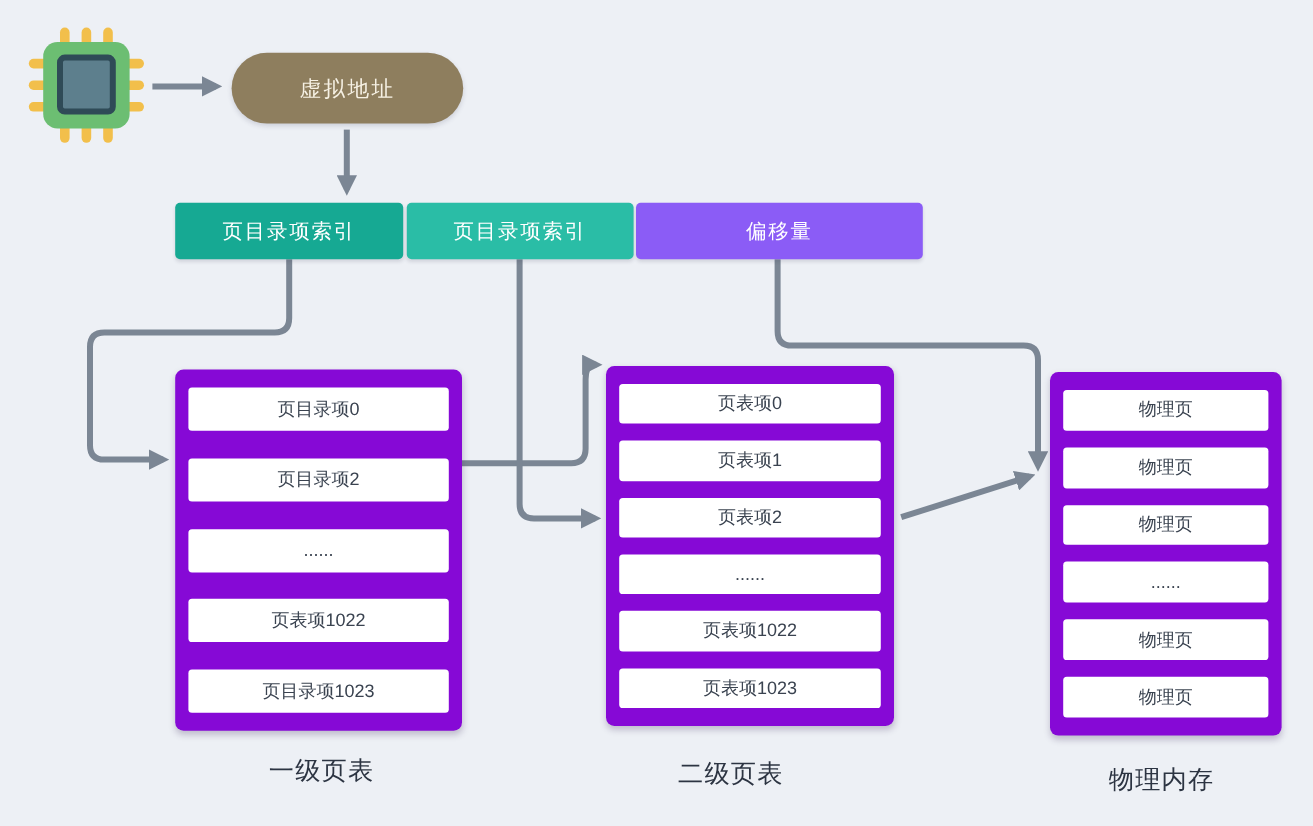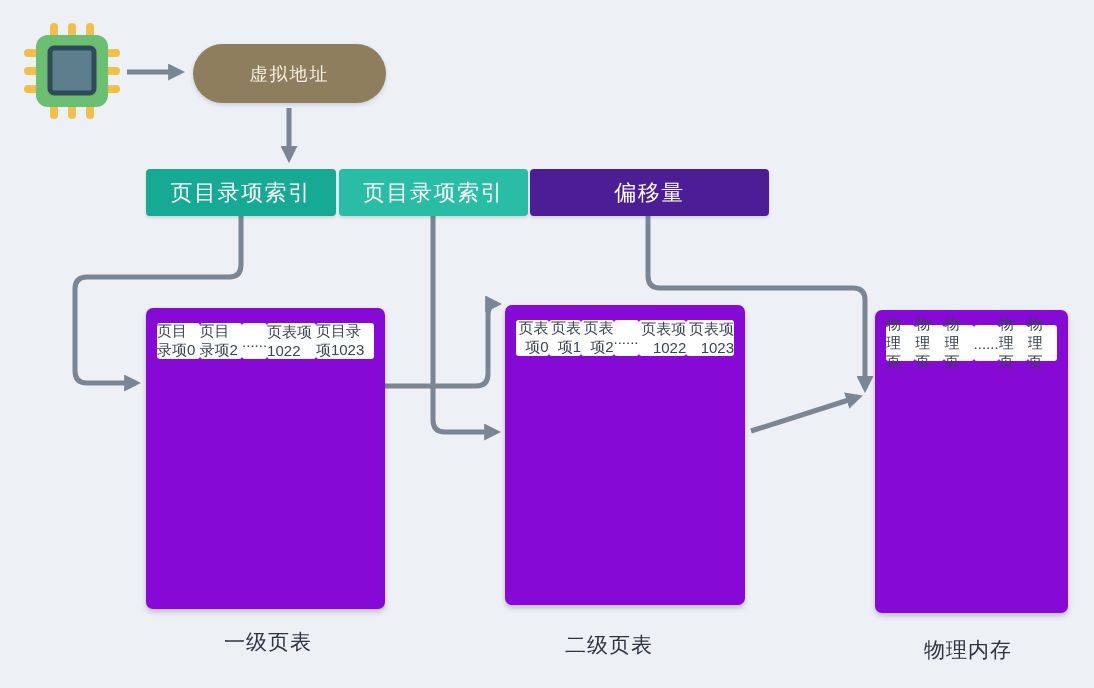--- a/index.html
+++ b/index.html
@@ -25,33 +25,34 @@
     display:flex;align-items:center;justify-content:center;
     color:#f6f1e4;font-size:18px;letter-spacing:2px;
     box-shadow:0 2px 4px rgba(60,60,90,.18);
     text-align:center;
   }
 
   
   .seg{
     position:absolute;top:169px;height:47px;border-radius:4px;
     display:flex;align-items:center;justify-content:center;
-    color:#ffffff;font-size:22px;letter-spacing:1.5px;
+    color:#ffffff;font-size:17px;letter-spacing:1.5px;
     box-shadow:0 2px 3px rgba(60,60,90,.15);
   }
   .seg1{left:146px;width:190px;background:#16a993;}
   .seg2{left:339px;width:189px;background:#2abda6;}
-  .seg3{left:530px;width:239px;background:#4c1d95;}
+  .seg3{left:530px;width:239px;background:#8b5cf6;}
 
   
   .ptable{
     position:absolute;background:#8609d6;border-radius:7px;
-    display:flex;flex-direction:row;justify-content:space-between;
+    display:flex;flex-direction:column;justify-content:space-between;
     padding:15px 11px;box-sizing:border-box;
     box-shadow:0 3px 5px rgba(60,40,90,.25);
+    gap:14px;
   }
   .t1{left:146px;top:308px;width:239px;height:301px;}
   .t2{left:505px;top:305px;width:240px;height:300px;text-align:right;}
   .t3{left:875px;top:310px;width:193px;height:303px;}
   .prow{
     height:36px;background:#ffffff;border-radius:3px;
     display:flex;align-items:center;justify-content:center;
     color:#3a4350;font-size:15px;
   }
 

